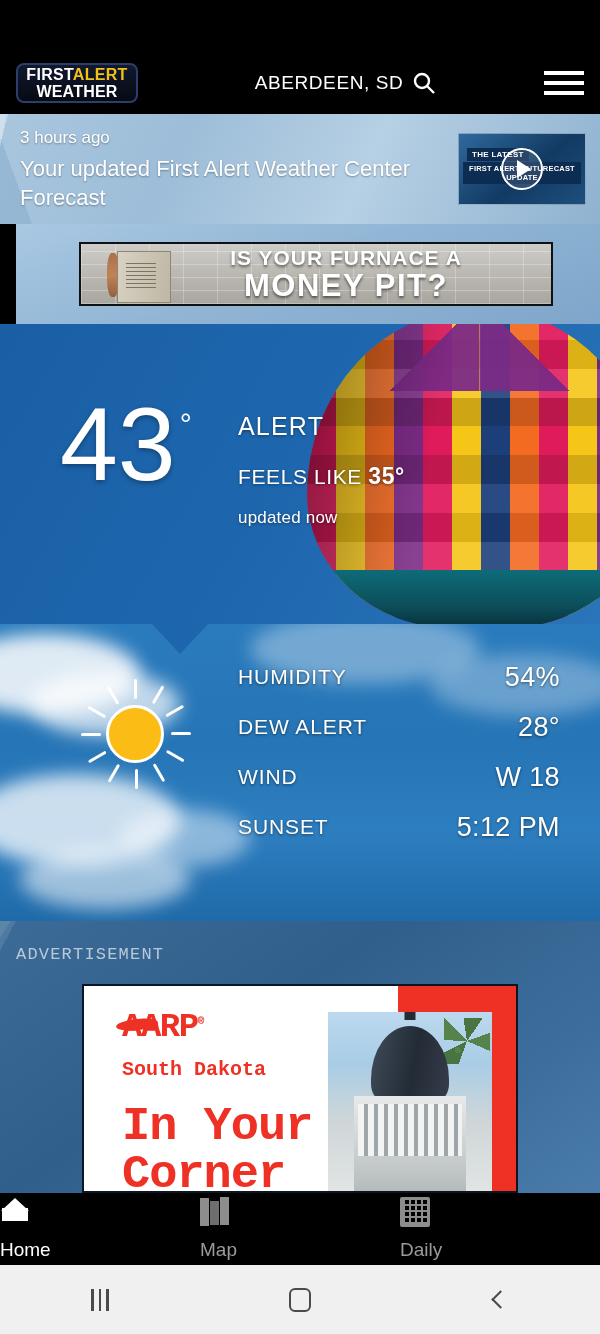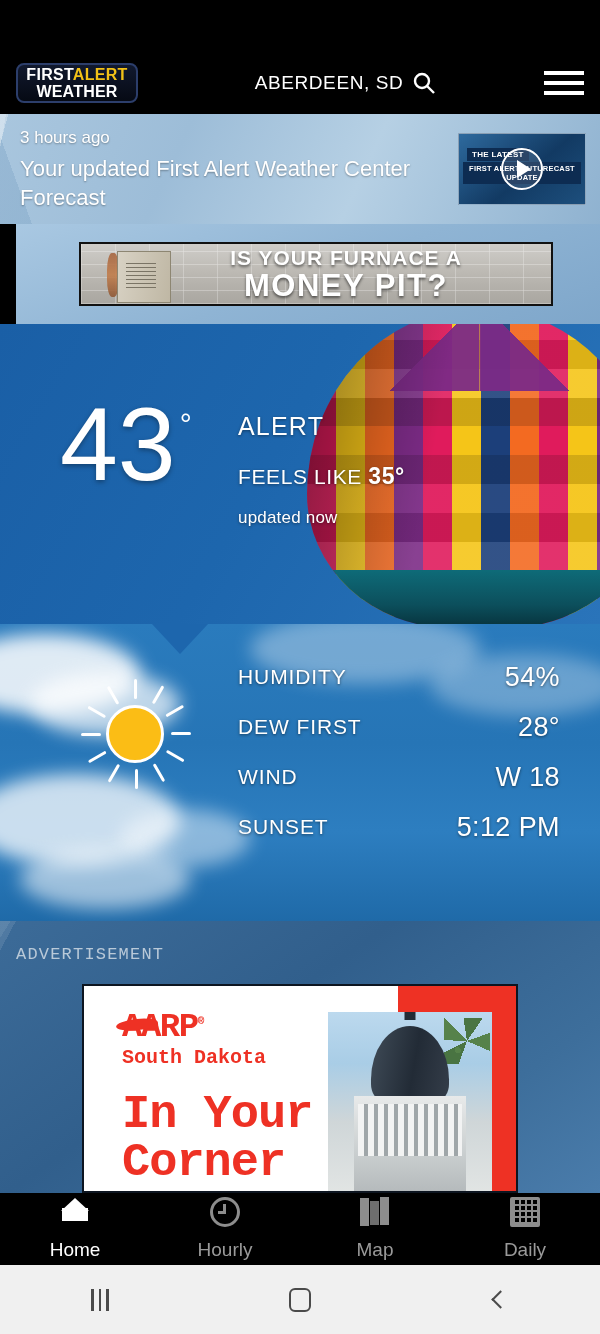--- a/index.html
+++ b/index.html
@@ -242,21 +242,21 @@
     background:#fff; border:2px solid #0d1520; overflow:hidden; display:flex;
   }
   .ad-red-bar { position:absolute; right:0; top:0; width:118px; height:100%;
                 background:#ee3124; }
   .ad-left { position:relative; width:272px; padding:24px 0 0 38px; z-index:3; background:#fff; }
   .aarp-logo { color:#ee3124; font-size:34px; font-weight:bold; letter-spacing:-1.5px;
                line-height:1; position:relative; }
   .aarp-swoosh { position:absolute; left:-6px; top:9px; width:42px; height:11px;
                  background:#ee3124; border-radius:50% 50% 0 50%; transform:rotate(-6deg); }
   .aarp-reg { font-size:11px; vertical-align:super; letter-spacing:0; }
-  .aarp-state { color:#ee3124; font-size:20px; font-weight:bold; margin-top:2px; }
+  .aarp-state { color:#ee3124; font-size:20px; font-weight:bold; margin-top:14px; }
   .ad-head { color:#ee3124; font-size:47px; font-weight:bold; line-height:1.02;
              margin-top:22px; letter-spacing:-1px; }
   .ad-head-3 { color:#ee3124; font-size:47px; font-weight:bold; line-height:1.02;
                letter-spacing:-1px; }
   .ad-photo {
     position:absolute; right:24px; top:26px; width:164px; height:183px; z-index:4;
     background:linear-gradient(180deg,#bcd9ee 0%,#a9cde6 28%,#cfd6d8 60%,#e2e5e4 100%);
     overflow:hidden;
   }
   .dome { position:absolute; left:50%; top:14px; transform:translateX(-50%);
@@ -276,21 +276,21 @@
             conic-gradient(from 200deg,#3f6b31 0 12%, transparent 12% 20%,
               #4d7a3a 20% 32%, transparent 32% 42%, #3f6b31 42% 54%,
               transparent 54% 64%, #4d7a3a 64% 76%, transparent 76% 100%);
           opacity:.9; }
 
   
   .tabbar {
     position:absolute; top:1193px; left:0; width:600px; height:72px;
     background:#000; display:flex; z-index:10;
   }
-  .tab { flex:1; display:flex; flex-direction:column; align-items:center;
+  .tab { flex:1; display:flex; flex-direction:column; align-items:flex-start;
          justify-content:center; gap:12px; }
   .tab-label { font-size:19px; }
   .tab.active .tab-label { color:#fff; }
   .tab .tab-label { color:#9a9a9a; }
   .ic { width:30px; height:30px; position:relative; }
   
   .ic-home:before { content:""; position:absolute; left:2px; top:11px;
     width:26px; height:0; border-bottom:13px solid #fff; }
   .ic-home:after { content:""; position:absolute; left:1px; top:1px;
     width:0; height:0; border-left:14px solid transparent;
@@ -423,21 +423,21 @@
       <span class="ray" style="transform:rotate(330deg)"></span>
       <span class="sun-core"></span>
     </div>
 
     <div class="det-list">
       <div class="det-row">
         <span class="det-label">HUMIDITY</span>
         <span class="det-value">54%</span>
       </div>
       <div class="det-row">
-        <span class="det-label">DEW FIRST</span>
+        <span class="det-label">DEW ALERT</span>
         <span class="det-value">28°</span>
       </div>
       <div class="det-row">
         <span class="det-label">WIND</span>
         <span class="det-value">W 18</span>
       </div>
       <div class="det-row">
         <span class="det-label">SUNSET</span>
         <span class="det-value">5:12 PM</span>
       </div>
@@ -466,24 +466,20 @@
       </div>
     </div>
   </div>
 
   <div class="tabbar">
     <div class="tab active">
       <span class="ic ic-home"></span>
       <span class="tab-label">Home</span>
     </div>
     <div class="tab">
-      <span class="ic ic-clock"></span>
-      <span class="tab-label">Hourly</span>
-    </div>
-    <div class="tab">
       <span class="ic ic-map"></span>
       <span class="tab-label">Map</span>
     </div>
     <div class="tab">
       <span class="ic ic-cal"></span>
       <span class="tab-label">Daily</span>
     </div>
   </div>
 
   <div class="sysnav">

